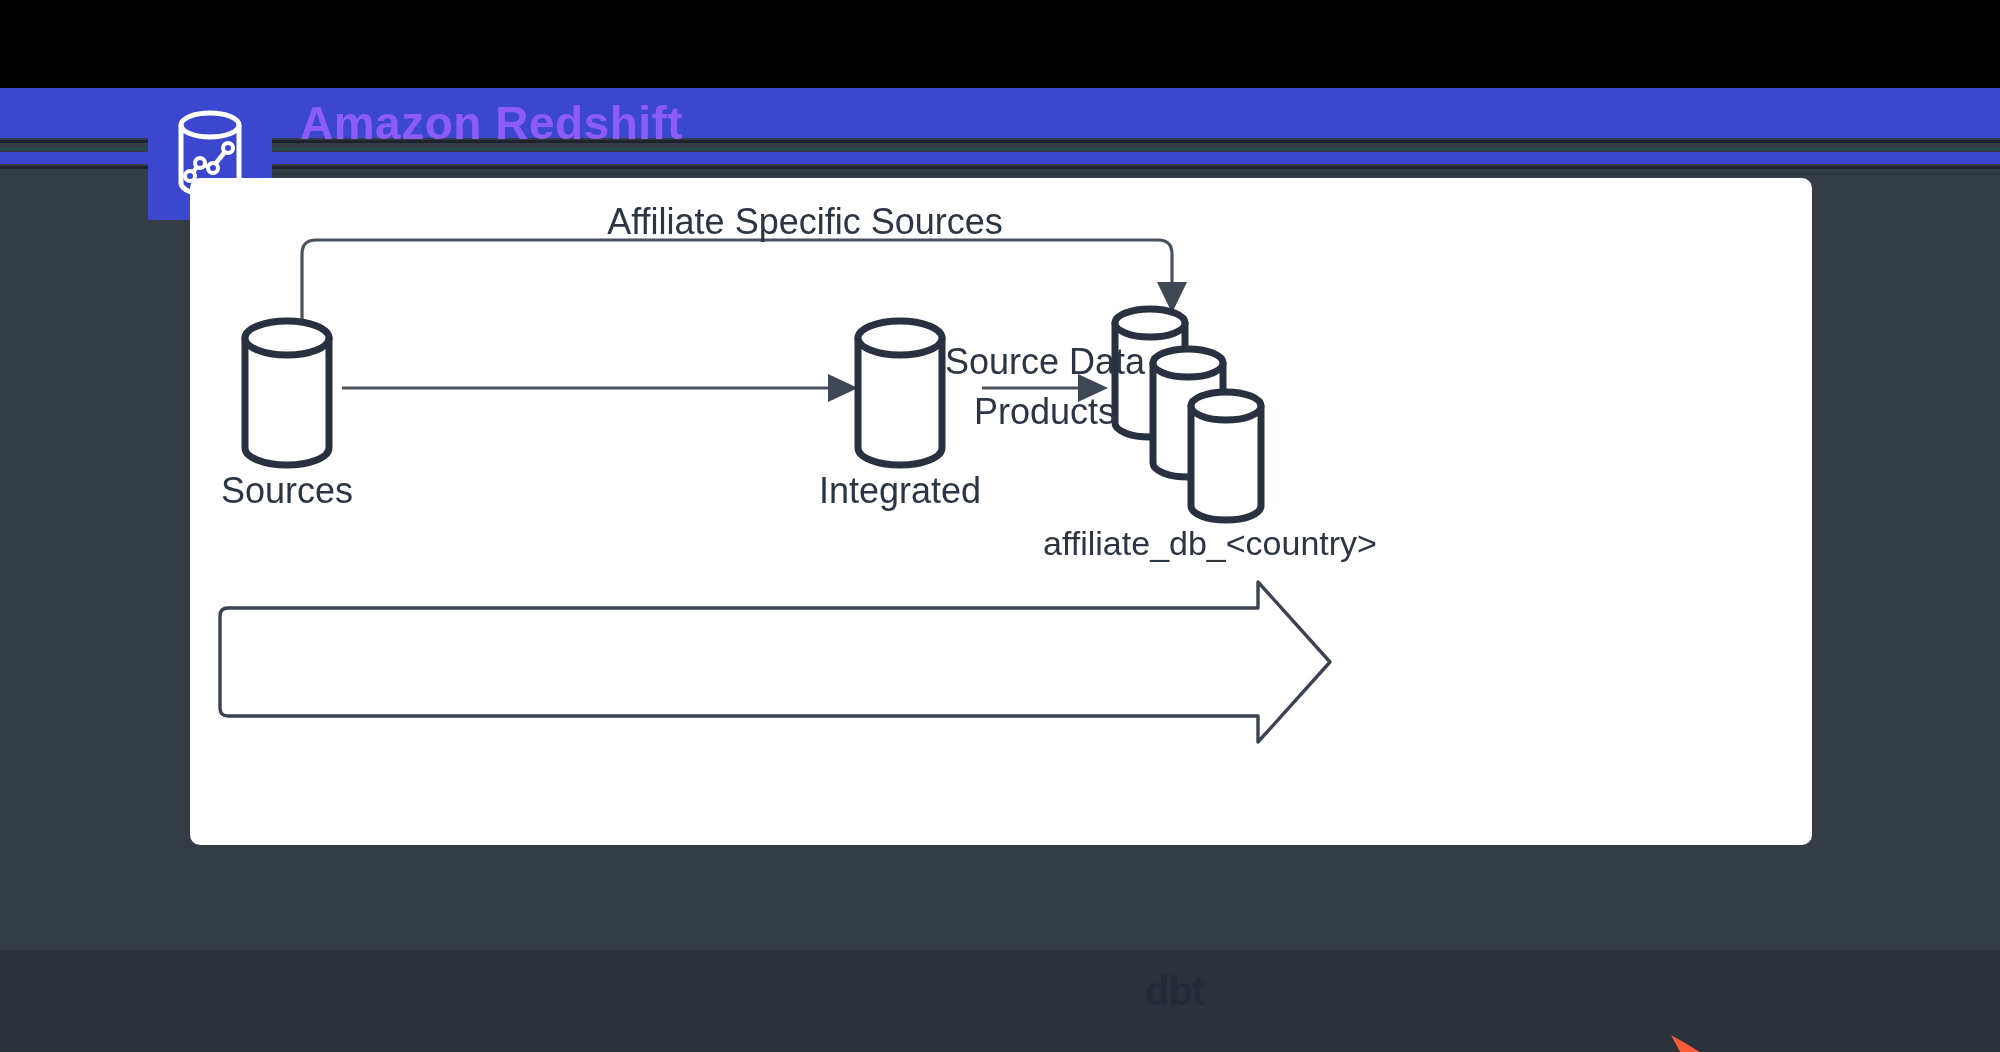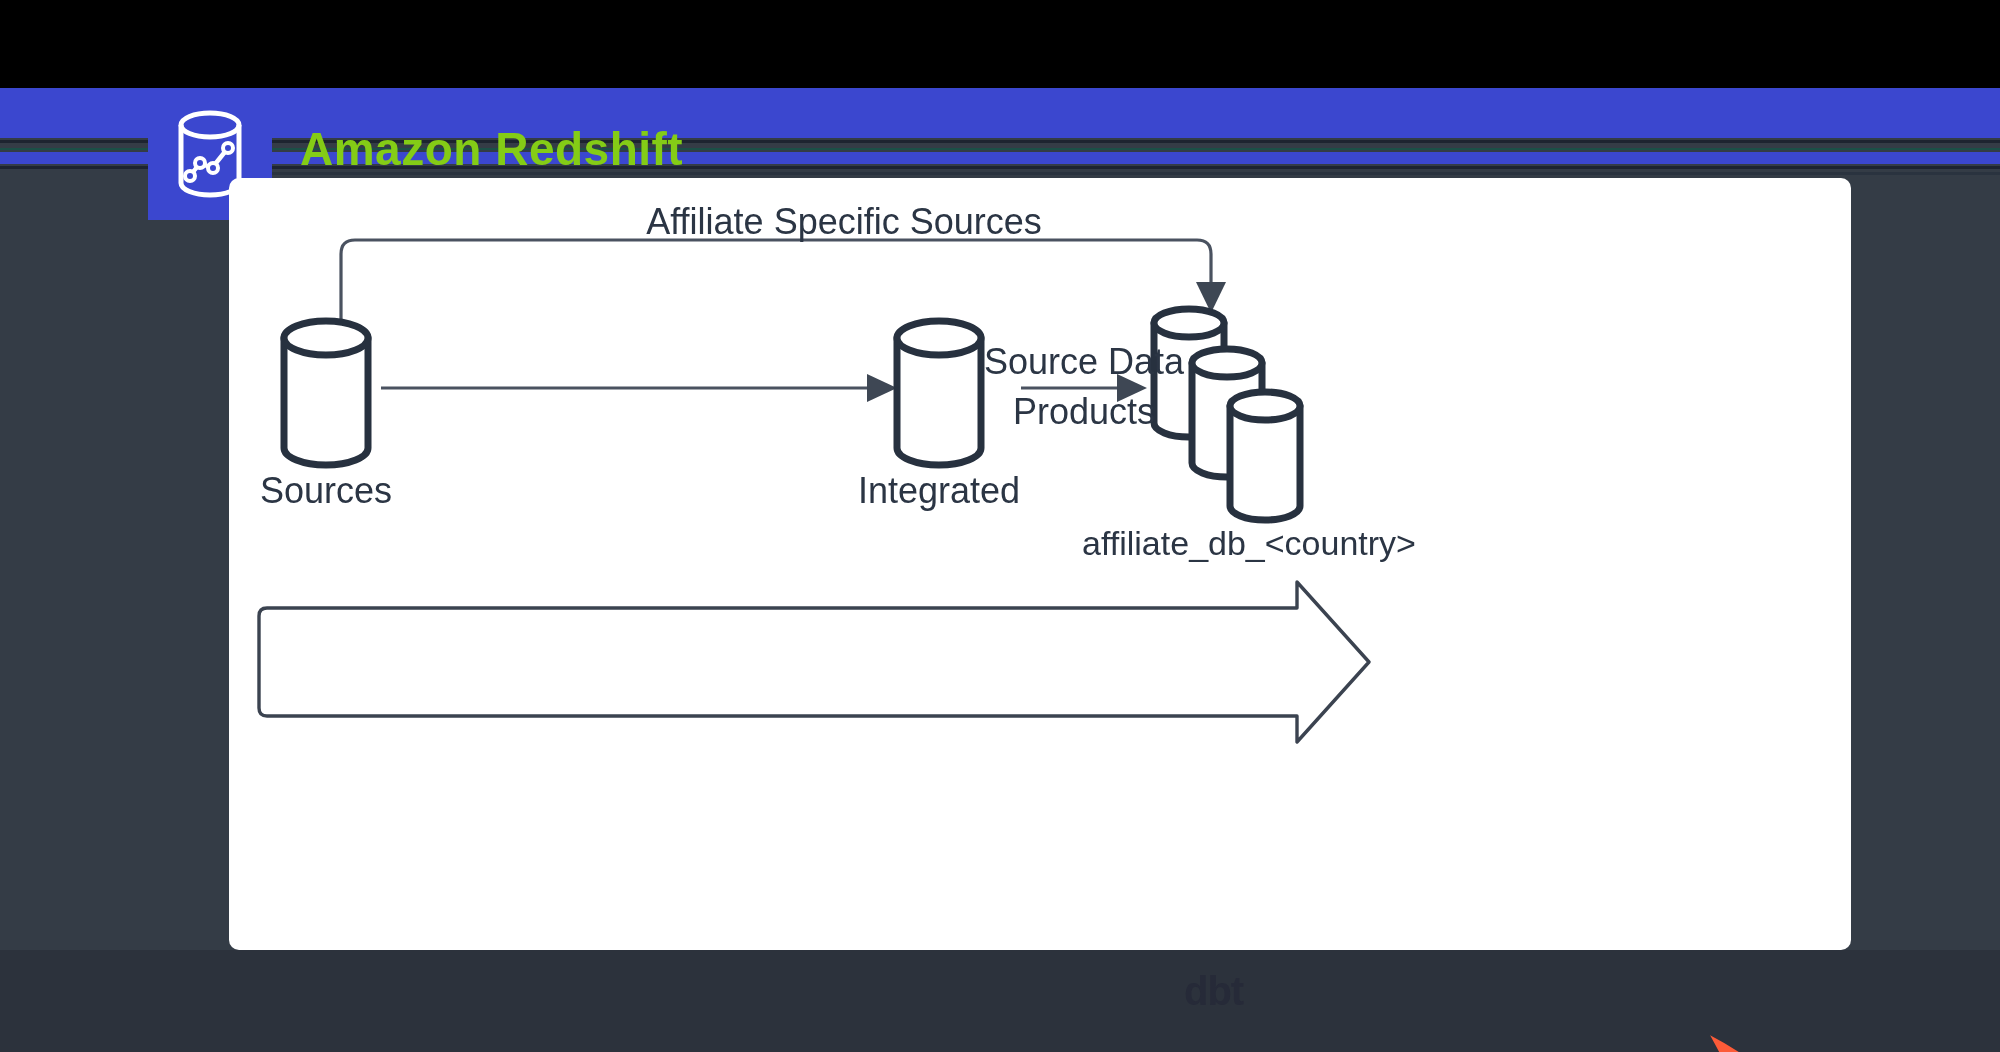--- a/index.html
+++ b/index.html
@@ -75,37 +75,36 @@
     background: #3b47cf;
     display: flex;
     align-items: center;
     justify-content: center;
   }
   .icon-tile svg { display: block; }
 
   
   .header-title {
     position: absolute;
-    left: 300px; top: 126px;
+    left: 300px; top: 100px;
     font-size: 46px;
     font-weight: 700;
     letter-spacing: 0.5px;
-    color: #84cc16;
+    color: #8b5cf6;
     line-height: 1;
     white-space: nowrap;
   }
 
   
   .card {
     position: absolute;
     left: 190px; top: 178px;
-    width: 1622px; height: 772px;
+    width: 1622px; height: 667px;
     background: #ffffff;
     border-radius: 10px;
-    margin-left: 39px;
   }
   .card svg {
     position: absolute;
     left: 0; top: 0;
     width: 1622px;
     height: 772px;
     display: block;
   }
 
   .diagram-label {

